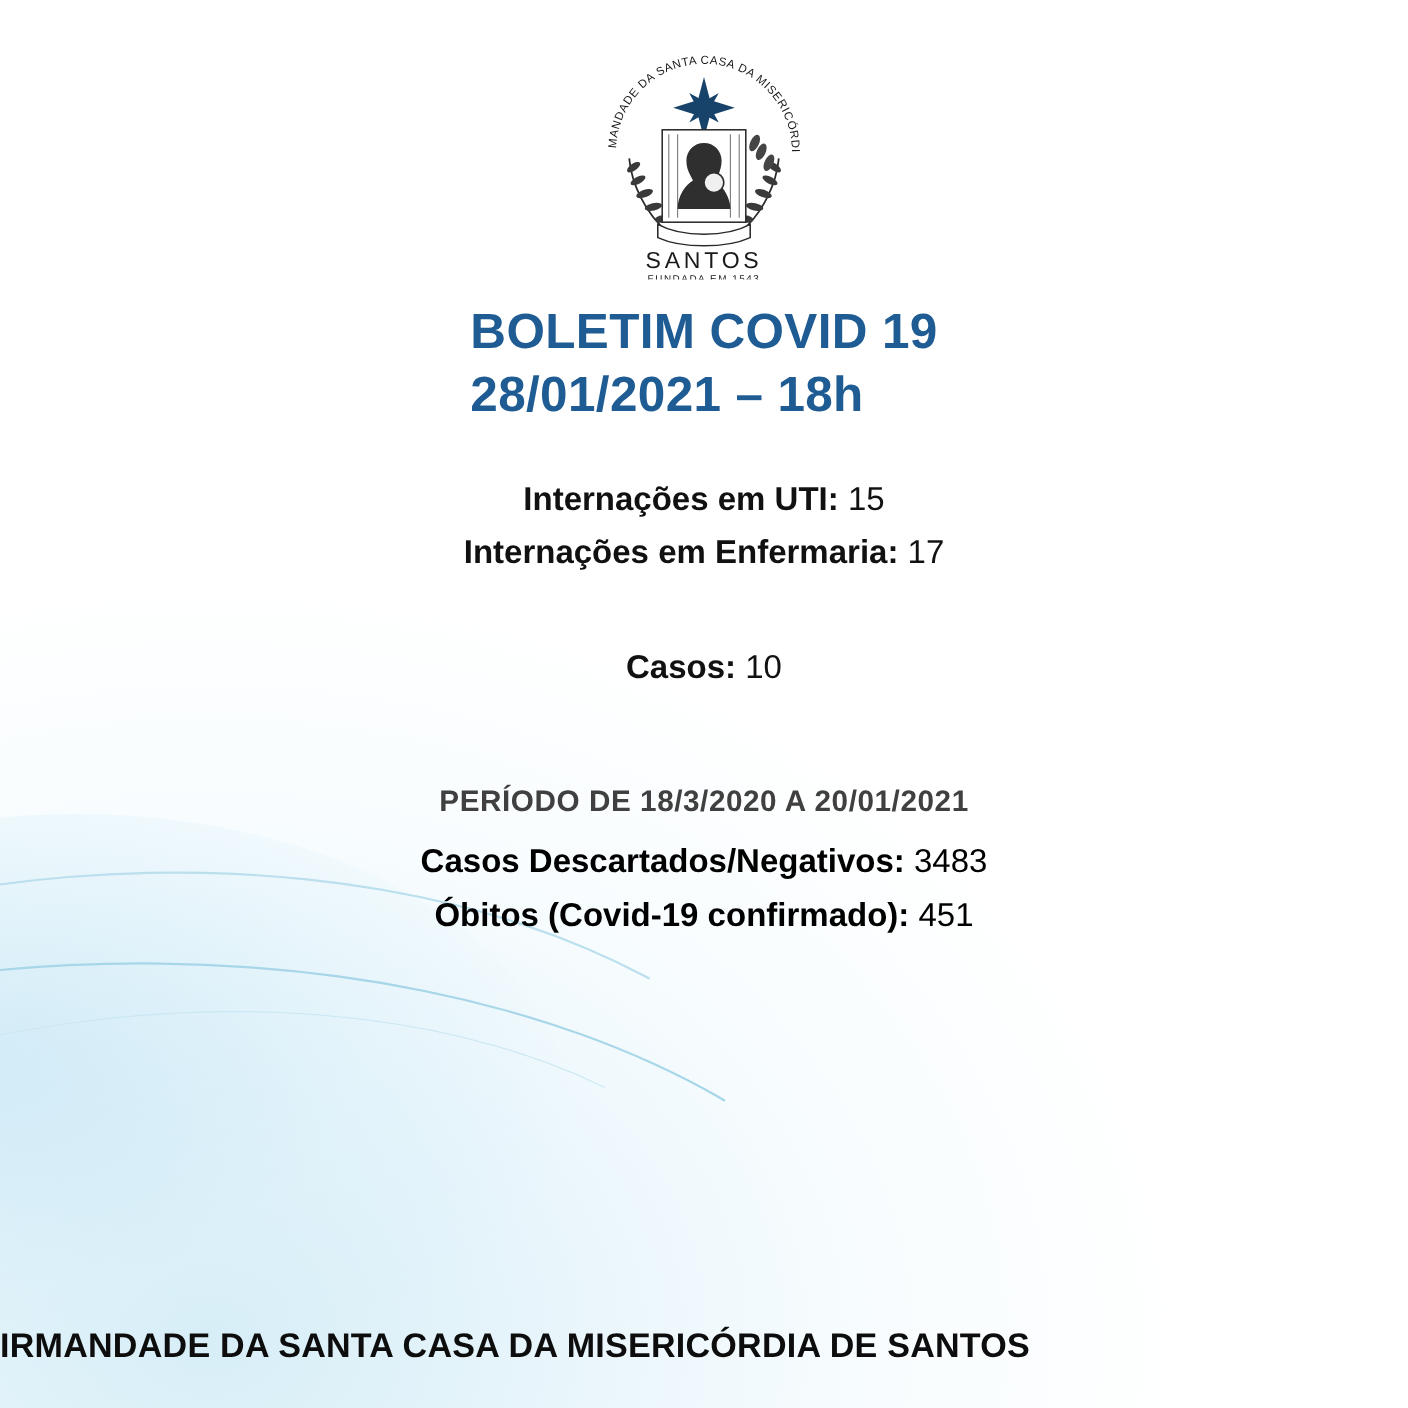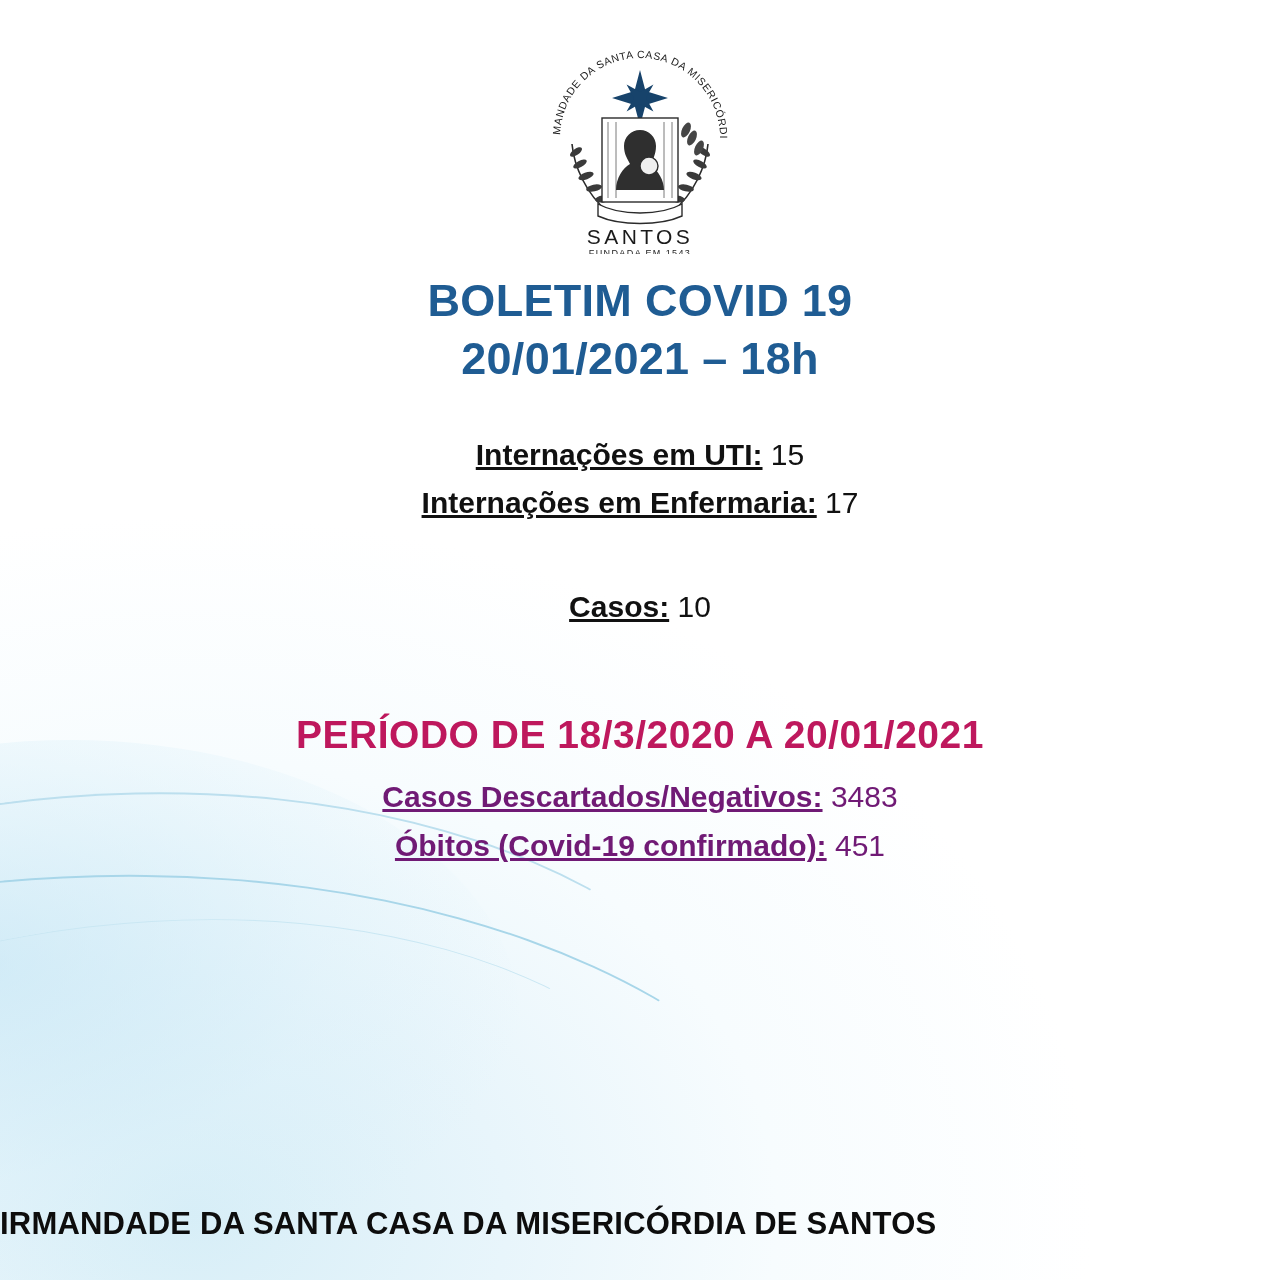--- a/index.html
+++ b/index.html
@@ -76,21 +76,21 @@
   .logo {
     margin-top: 26px;
     width: 196px;
     height: 228px;
     position: relative;
   }
   .logo svg { display: block; }
 
   .title {
     margin-top: 18px;
-    text-align: center;
+    text-align: left;
     color: #1f5c93;
     font-weight: bold;
     font-size: 45px;
     line-height: 1.28;
     letter-spacing: .3px;
   }
 
   .stats-block-1 {
     margin-top: 44px;
     text-align: center;
@@ -98,38 +98,38 @@
     line-height: 1.6;
     color: #111111;
   }
   .stats-block-2 {
     margin-top: 56px;
     text-align: center;
     font-size: 30px;
     line-height: 1.6;
     color: #111111;
   }
-  .lbl { font-weight: bold; text-decoration: underline; }
+  .lbl { font-weight: bold; }
   .val { font-weight: normal; }
 
   .period-title {
     margin-top: 82px;
     text-align: center;
-    color: #be185d;
+    color: #404040;
     font-weight: bold;
-    font-size: 39px;
+    font-size: 27px;
     letter-spacing: .5px;
   }
 
   .stats-block-3 {
     margin-top: 16px;
     text-align: center;
     font-size: 30px;
     line-height: 1.62;
-    color: #701a75;
+    color: #000000;
   }
 
   .footer {
     position: absolute;
     left: 0;
     right: 0;
     bottom: 38px;
     text-align: left;
     font-weight: bold;
     font-size: 31px;
@@ -204,21 +204,21 @@
 
       <path d="M56,178 C78,190 118,190 140,178 L140,190 C118,200 78,200 56,190 Z" fill="#ffffff" stroke="#2b2b2b" stroke-width="1.4"></path>
 
       <text x="98" y="218" text-anchor="middle" font-family="Liberation Sans, sans-serif" font-size="21" letter-spacing="3.4" fill="#1a1a1a">SANTOS</text>
       <text x="98" y="230" text-anchor="middle" font-family="Liberation Sans, sans-serif" font-size="9" letter-spacing="1.4" fill="#1a1a1a">FUNDADA EM 1543</text>
     </svg>
   </div>
 
   <div class="title">
     <div>BOLETIM COVID 19</div>
-    <div>20/01/2021 – 18h</div>
+    <div>28/01/2021 – 18h</div>
   </div>
 
   <div class="stats-block-1">
     <div>
       <span class="lbl">Internações em UTI:</span>
       <span class="val">15</span>
     </div>
     <div>
       <span class="lbl">Internações em Enfermaria:</span>
       <span class="val">17</span>

